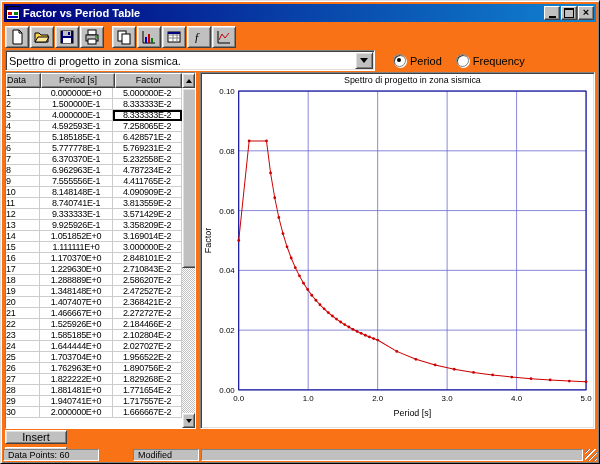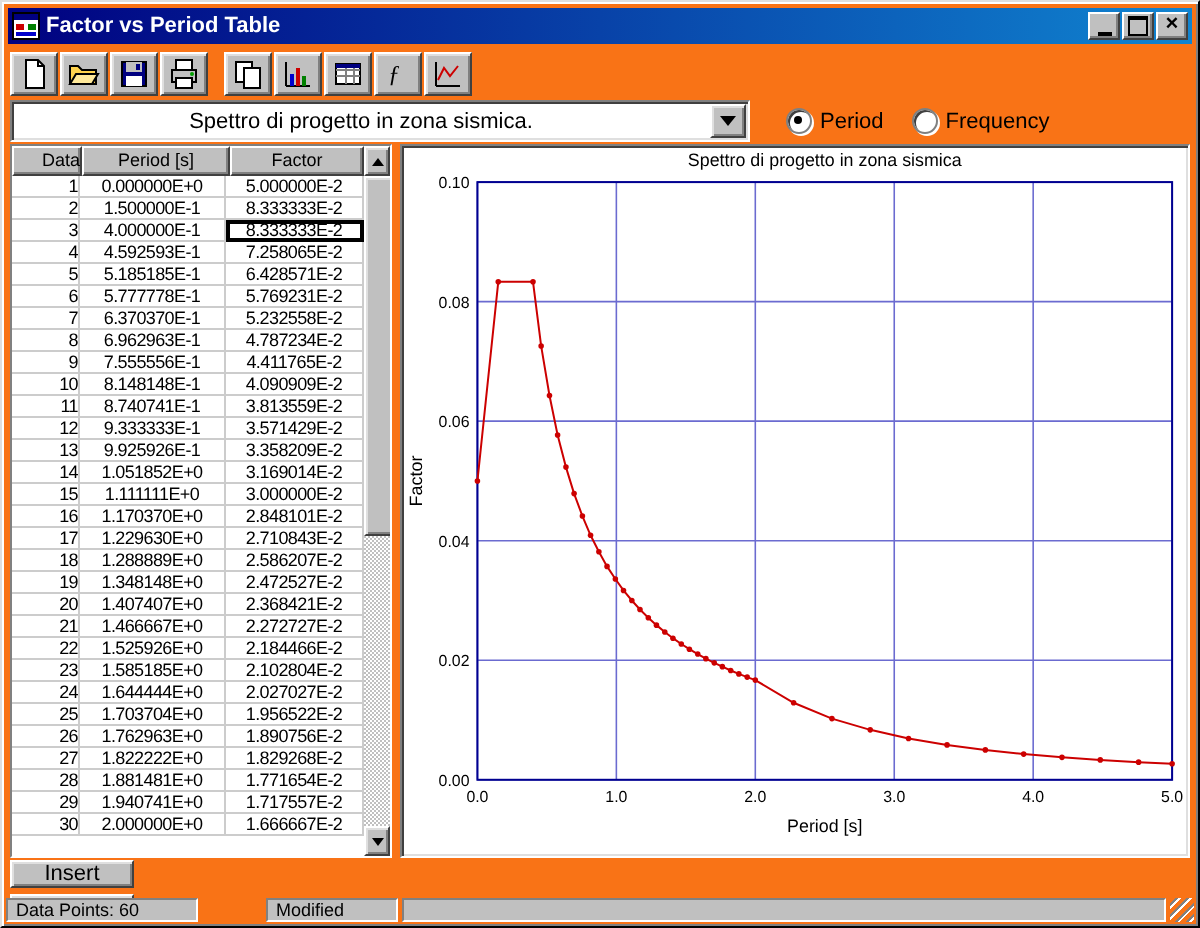--- a/index.html
+++ b/index.html
@@ -22,21 +22,21 @@
     box-shadow:inset -1px -1px 0 #808080;background:#c0c0c0;font-size:9px;line-height:1;}
   .glyph-min{display:block;width:7px;height:2px;background:#000;margin-top:7px;}
   .glyph-max{display:block;width:8px;height:7px;border:1px solid #000;border-top-width:2px;}
   .glyph-close{font-size:11px;font-weight:bold;color:#000;margin-top:-2px;}
   
   .toolbar{position:absolute;left:4px;top:23px;right:4px;height:25px;display:flex;align-items:center;gap:1px;}
   .tool-btn{width:24px;height:22px;display:flex;align-items:center;justify-content:center;padding:0;cursor:default;}
   .tool-sep{width:6px;height:22px;}
   
   .controls-row{position:absolute;left:4px;top:49px;right:4px;height:21px;display:flex;align-items:center;}
-  .combo{width:368px;height:19px;display:flex;align-items:center;text-align:center;}
+  .combo{width:368px;height:19px;display:flex;align-items:center;}
   .combo-text{flex:1;font-size:11px;padding:0 3px;white-space:nowrap;overflow:hidden;}
   .combo-btn{width:16px;height:15px;margin-right:1px;display:flex;align-items:center;justify-content:center;}
   .arrow-down{width:0;height:0;border-left:4px solid transparent;border-right:4px solid transparent;border-top:5px solid #000;}
   .radios{display:flex;gap:14px;margin-left:18px;}
   .radio{display:flex;align-items:center;gap:4px;font-size:11px;cursor:default;}
   .rb{width:11px;height:11px;border-radius:50%;background:#fff;position:relative;
      border:1px solid #808080;box-shadow:inset 1px 1px 0 #404040, 1px 1px 0 #fff;}
   .rb.checked::after{content:"";position:absolute;left:3px;top:3px;width:4px;height:4px;border-radius:50%;background:#000;}
   
   .main{position:absolute;left:4px;top:71px;right:4px;bottom:34px;display:flex;}
@@ -46,21 +46,21 @@
   .edit{flex:1;height:14px;font-family:"Liberation Sans",sans-serif;font-size:10px;padding:0 3px;outline:none;}
   .grid{flex:1;display:flex;overflow:hidden;}
   .grid-main{flex:1;display:flex;flex-direction:column;overflow:hidden;background:#fff;}
   .grid-head{display:flex;}
   .gh{height:13px;line-height:13px;font-size:9px;text-align:center;overflow:hidden;
      border-top:1px solid #fff;border-left:1px solid #fff;border-right:1px solid #404040;border-bottom:1px solid #404040;
      background:#c0c0c0;box-shadow:inset -1px -1px 0 #808080;}
   .gr{display:flex;}
   .gc{height:10px;line-height:10px;font-size:9px;letter-spacing:-0.3px;border-right:1px solid #cccccc;border-bottom:1px solid #cccccc;
      overflow:hidden;white-space:nowrap;background:#fff;}
-  .gh.c0,.gc.c0{width:33px;text-align:right;}
+  .gh.c0,.gc.c0{width:33px;text-align:left;}
   .gh.c1,.gc.c1{width:72px;text-align:center;}
   .gh.c2,.gc.c2{flex:1;text-align:center;}
   .gc.sel{outline:2px solid #000;outline-offset:-2px;}
   
   .vscroll{width:13px;display:flex;flex-direction:column;background:#dfdfdf;}
   .scroll-btn{height:13px;display:flex;align-items:center;justify-content:center;}
   .tri-up{width:0;height:0;border-left:3px solid transparent;border-right:3px solid transparent;border-bottom:4px solid #000;}
   .tri-down{width:0;height:0;border-left:3px solid transparent;border-right:3px solid transparent;border-top:4px solid #000;}
   .scroll-track{flex:1;position:relative;
      background-image:conic-gradient(#fff 25%,#c0c0c0 0 50%,#fff 0 75%,#c0c0c0 0);background-size:2px 2px;}

